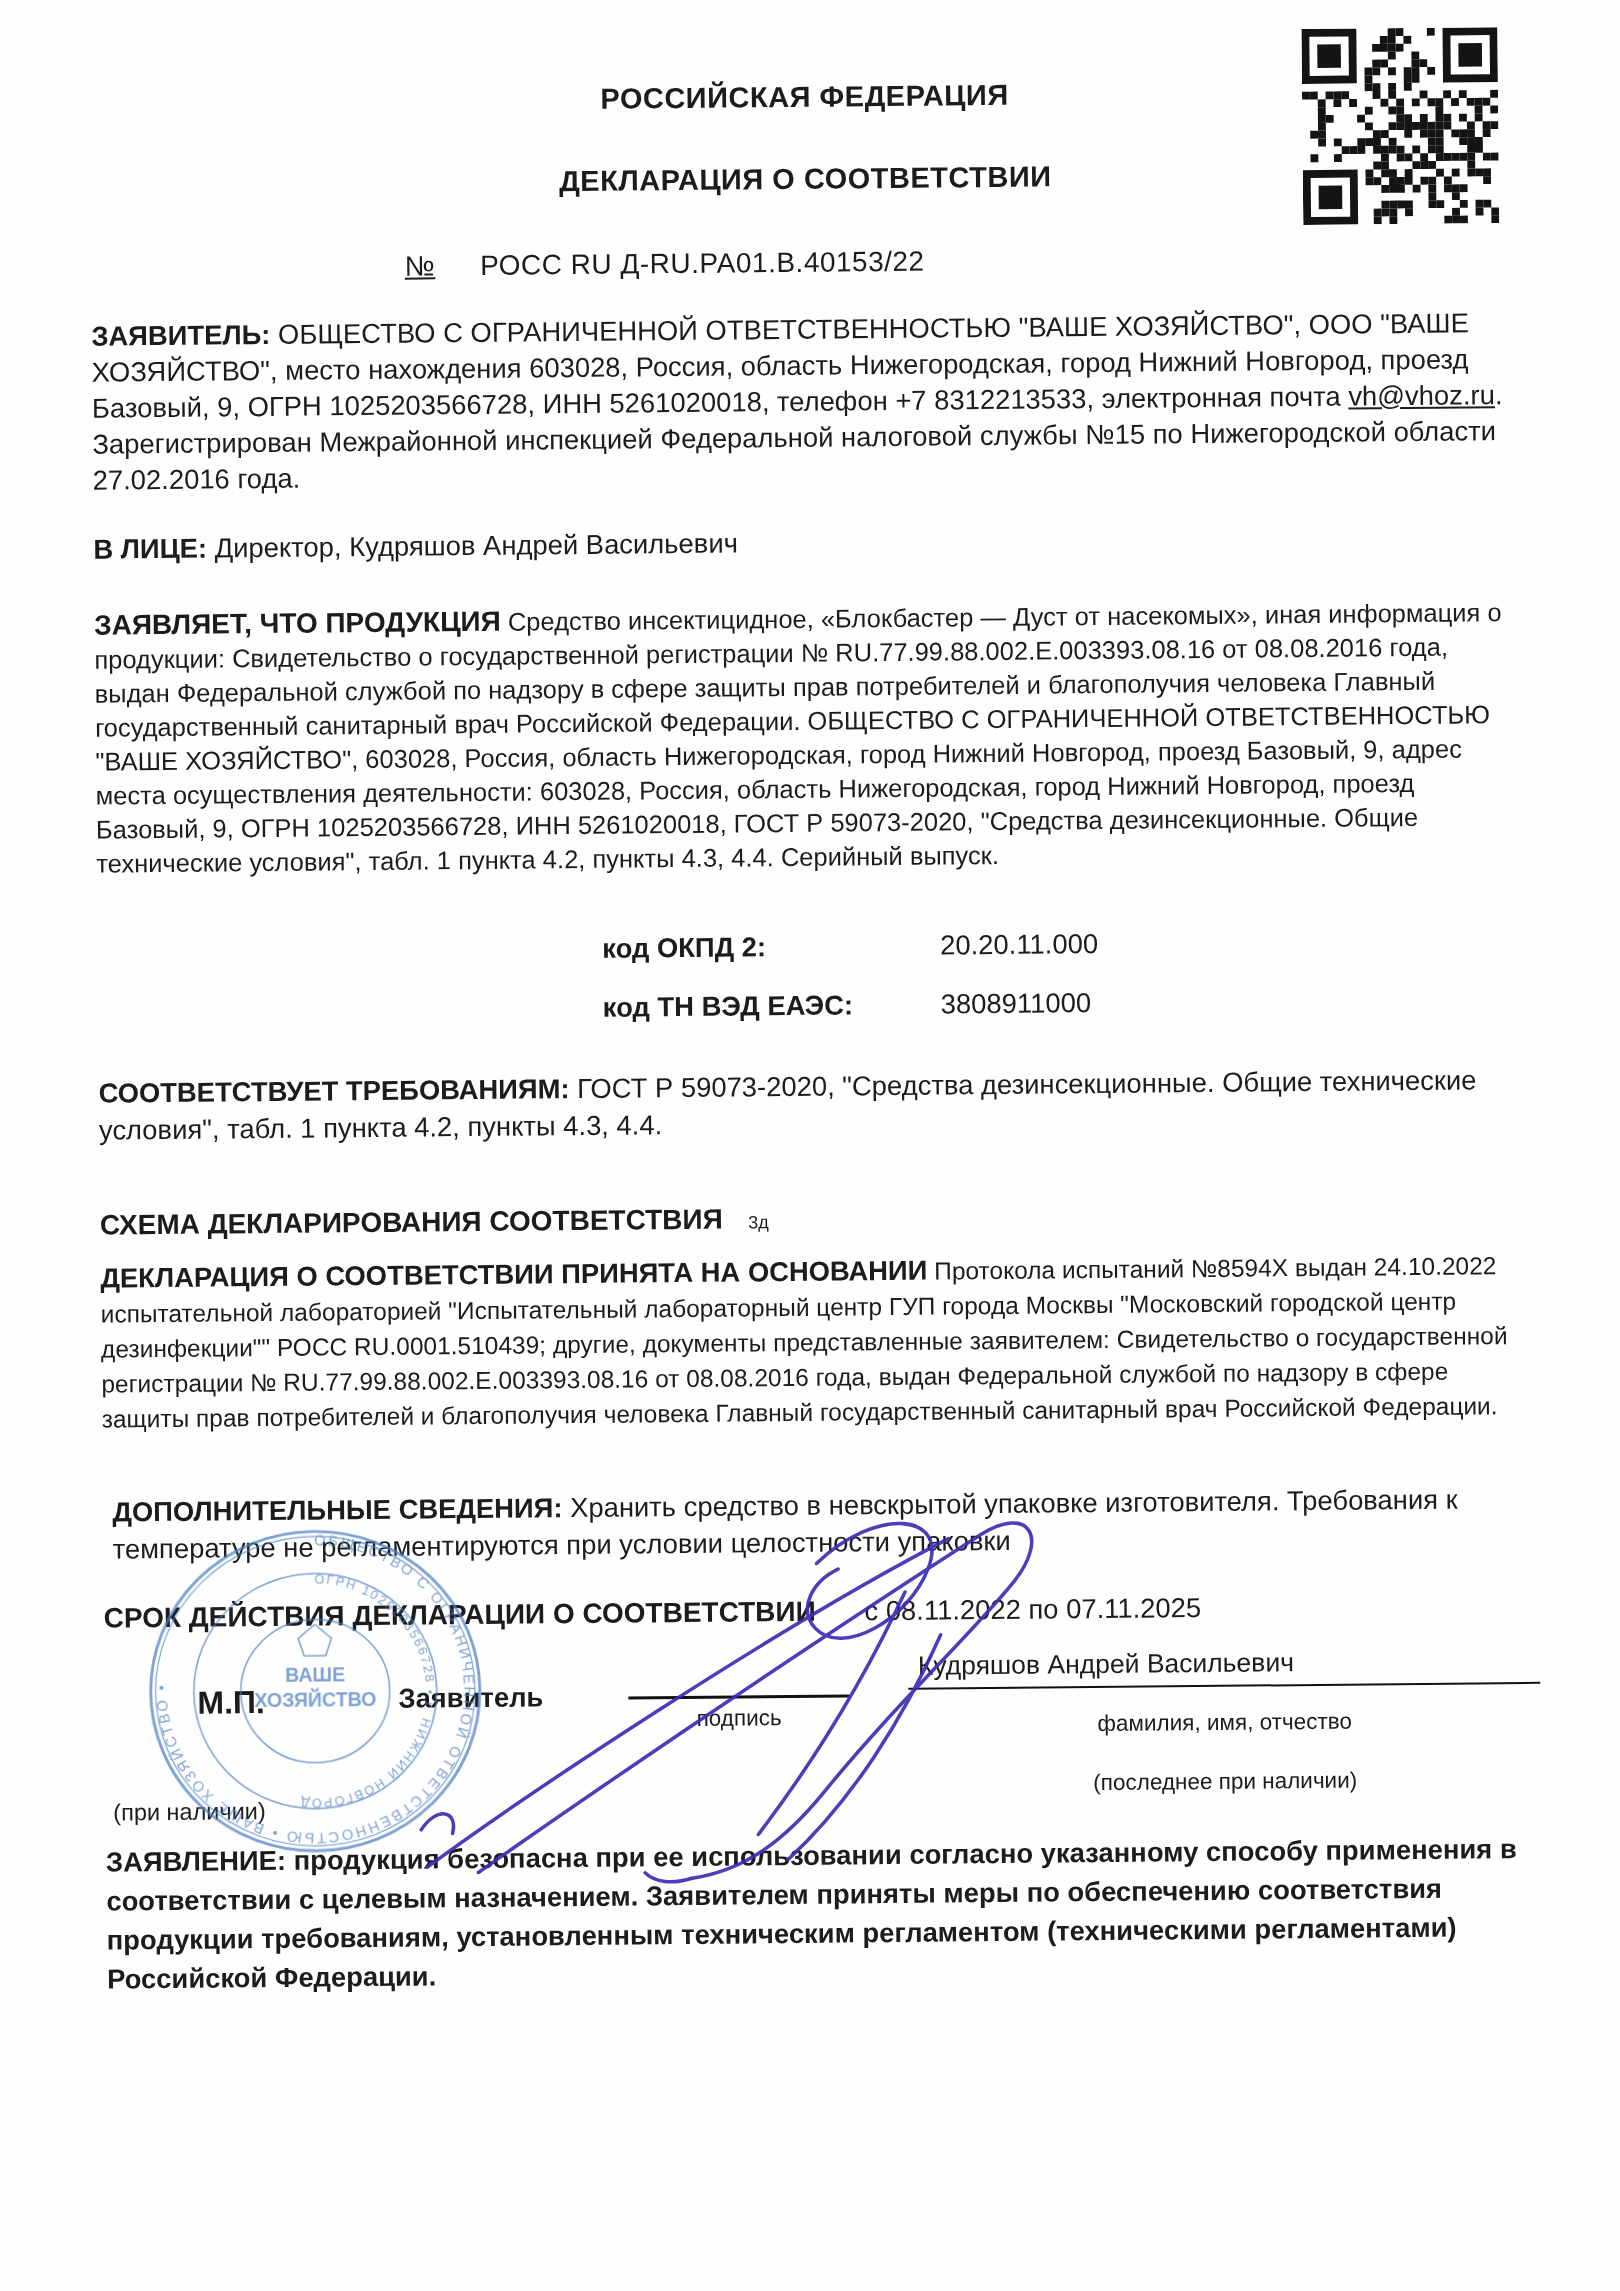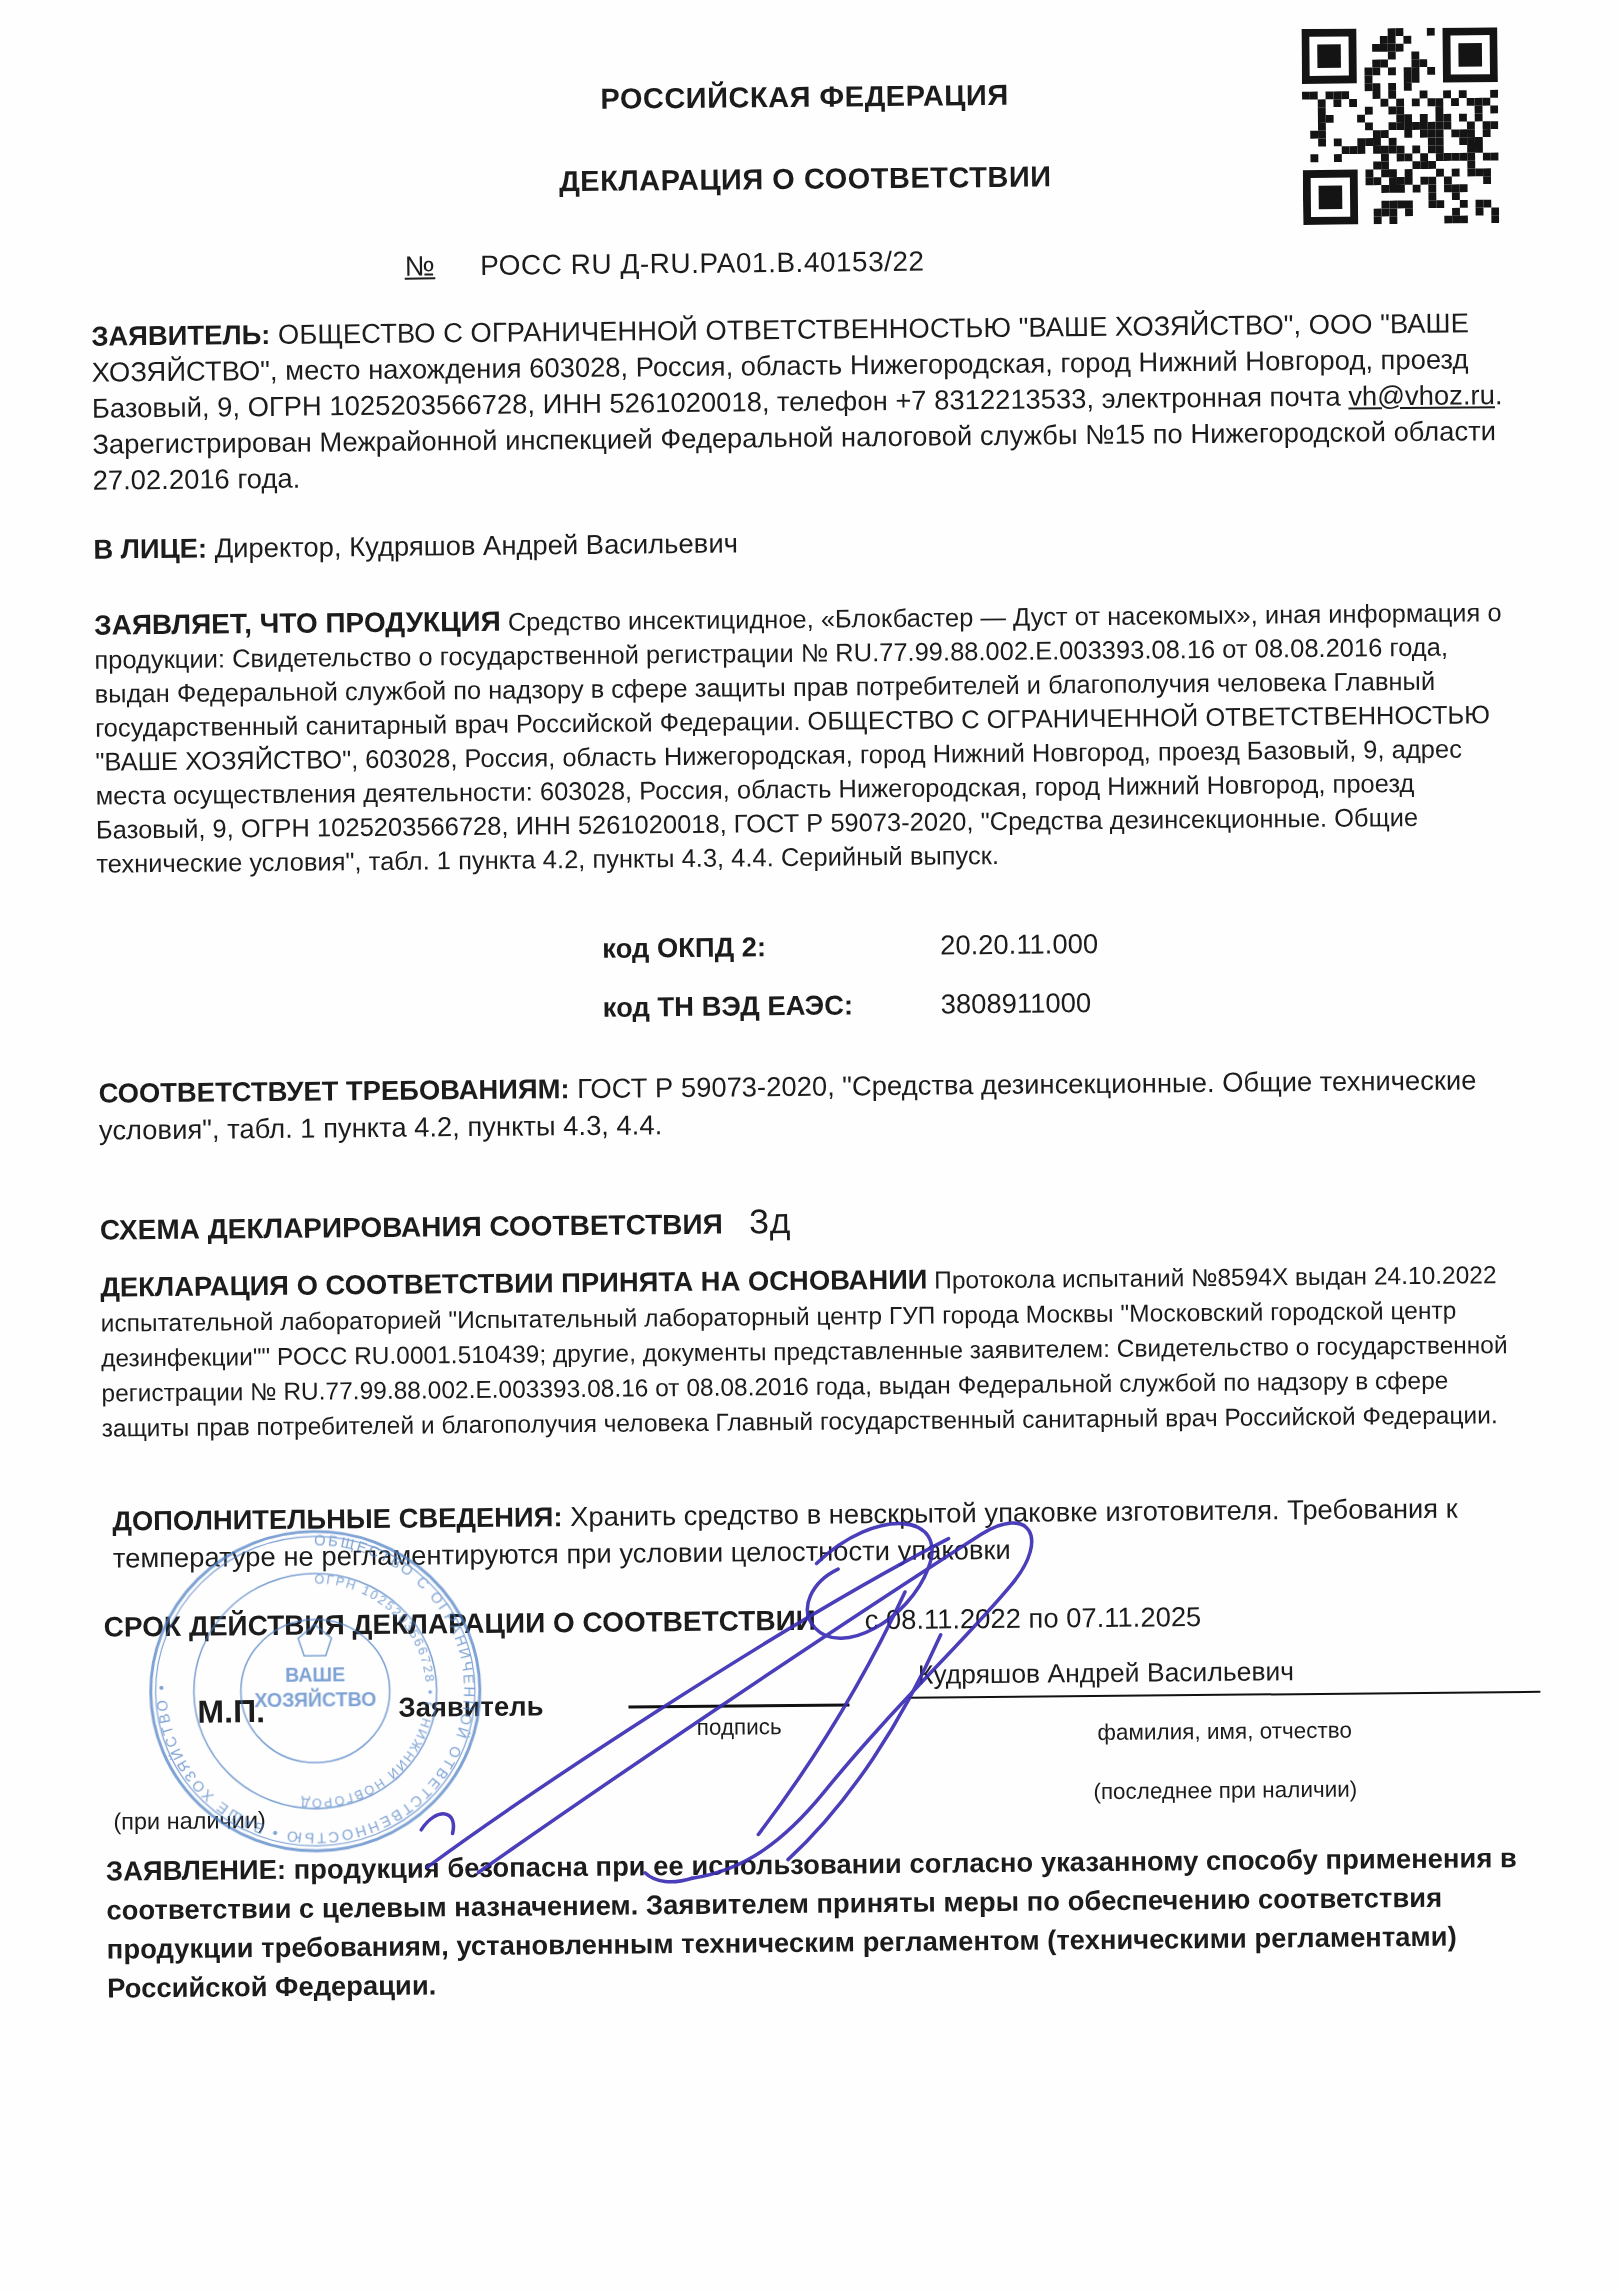--- a/index.html
+++ b/index.html
@@ -29,21 +29,21 @@
   .email{ text-decoration:underline; }
   .vlice{ margin-top:35px;font-size:27.4px; }
   .product{ margin-top:43px;font-size:25.5px;line-height:34px; }
   .product .lbl{ font-size:28px;font-weight:bold; }
   .codes{ margin-top:57px; }
   .code-row{ position:relative;height:39px;margin-bottom:19.6px;font-size:27.4px; }
   .code-row .cl{ position:absolute;left:505px;font-weight:bold; }
   .code-row .cv{ position:absolute;left:843px; }
   .compliance{ margin-top:39px;font-size:27.4px;line-height:37px; }
   .scheme{ margin-top:61px;font-size:28px; }
-  .scheme .val{ font-weight:normal;font-size:36px;margin-left:17.6px;font-family:Liberation Mono, monospace; }
+  .scheme .val{ font-weight:normal;font-size:18px;margin-left:17.6px; }
   .basis{ margin-top:19.6px;font-size:24.5px;line-height:35px; }
   .basis .lbl{ font-size:27.4px;font-weight:bold; }
   .additional{ margin-top:57px;font-size:27.4px;line-height:37px;padding-left:9.8px; }
   .validity{ margin-top:35px;font-size:28px;font-weight:bold; }
   .validity .val{ font-weight:normal;font-size:27.4px;margin-left:41px; }
   .sigarea{ position:relative;height:196px;margin-top:11.8px; }
   .sigarea .mp{ position:absolute;left:93px;top:39px;font-size:32px;font-weight:bold; }
   .sigarea .applicant-lbl{ position:absolute;left:294px;top:39px;font-size:27.4px;font-weight:bold; }
   .sigline{ position:absolute;left:524px;top:0;width:221px;height:55px;border-bottom:3.9px solid #111; }
   .sig-caption{ position:absolute;left:524px;top:65px;width:221px;text-align:center;font-size:22.5px; }

